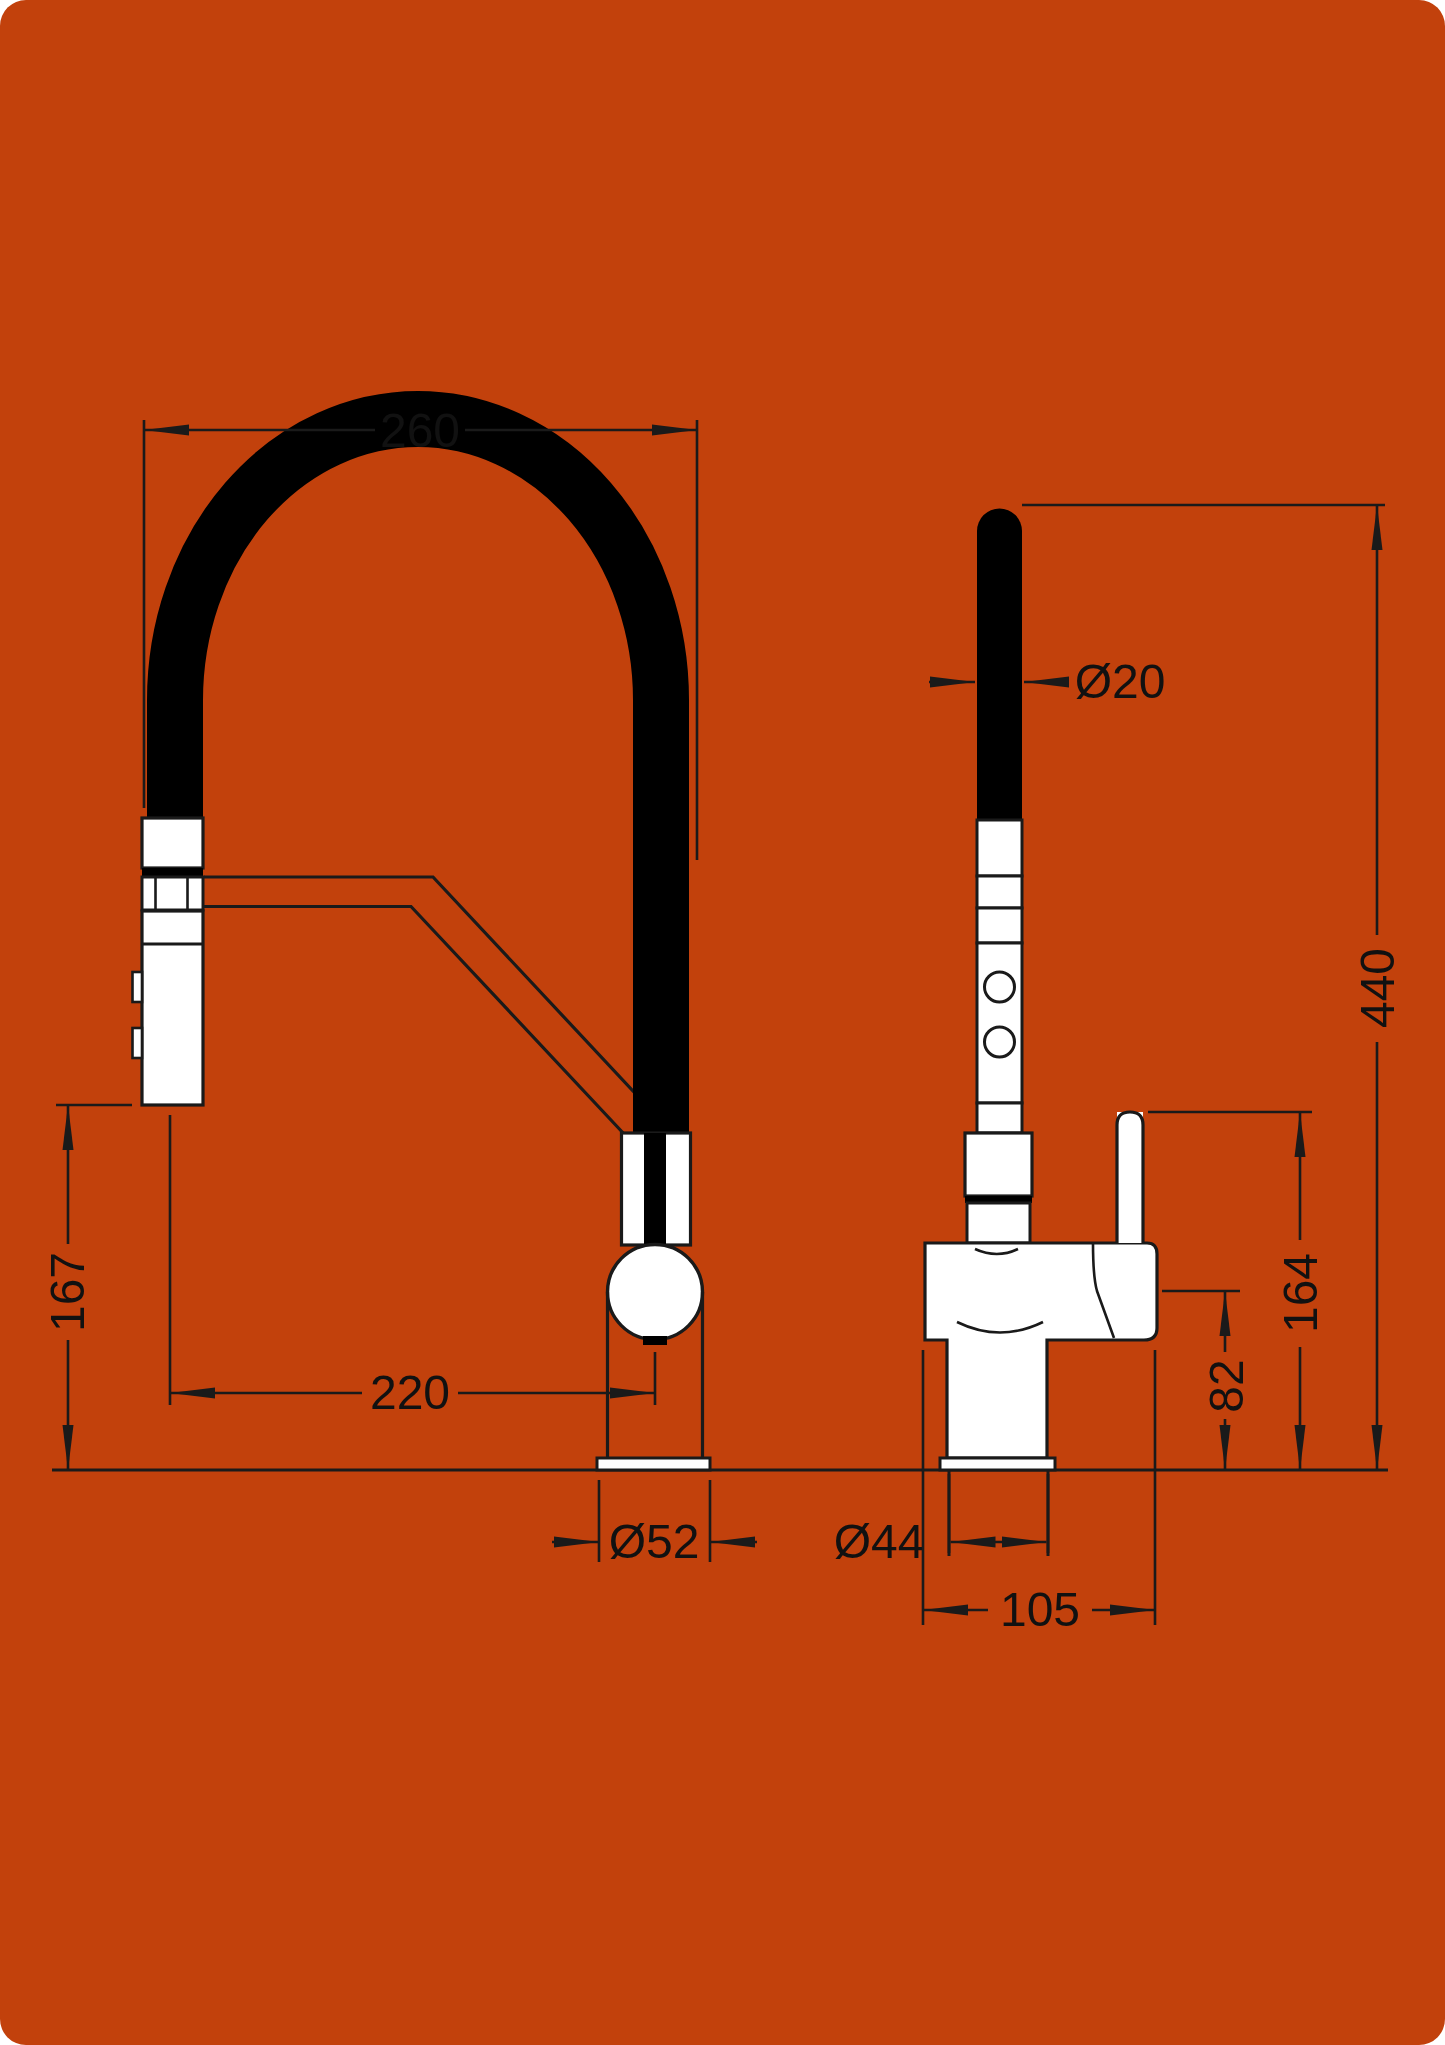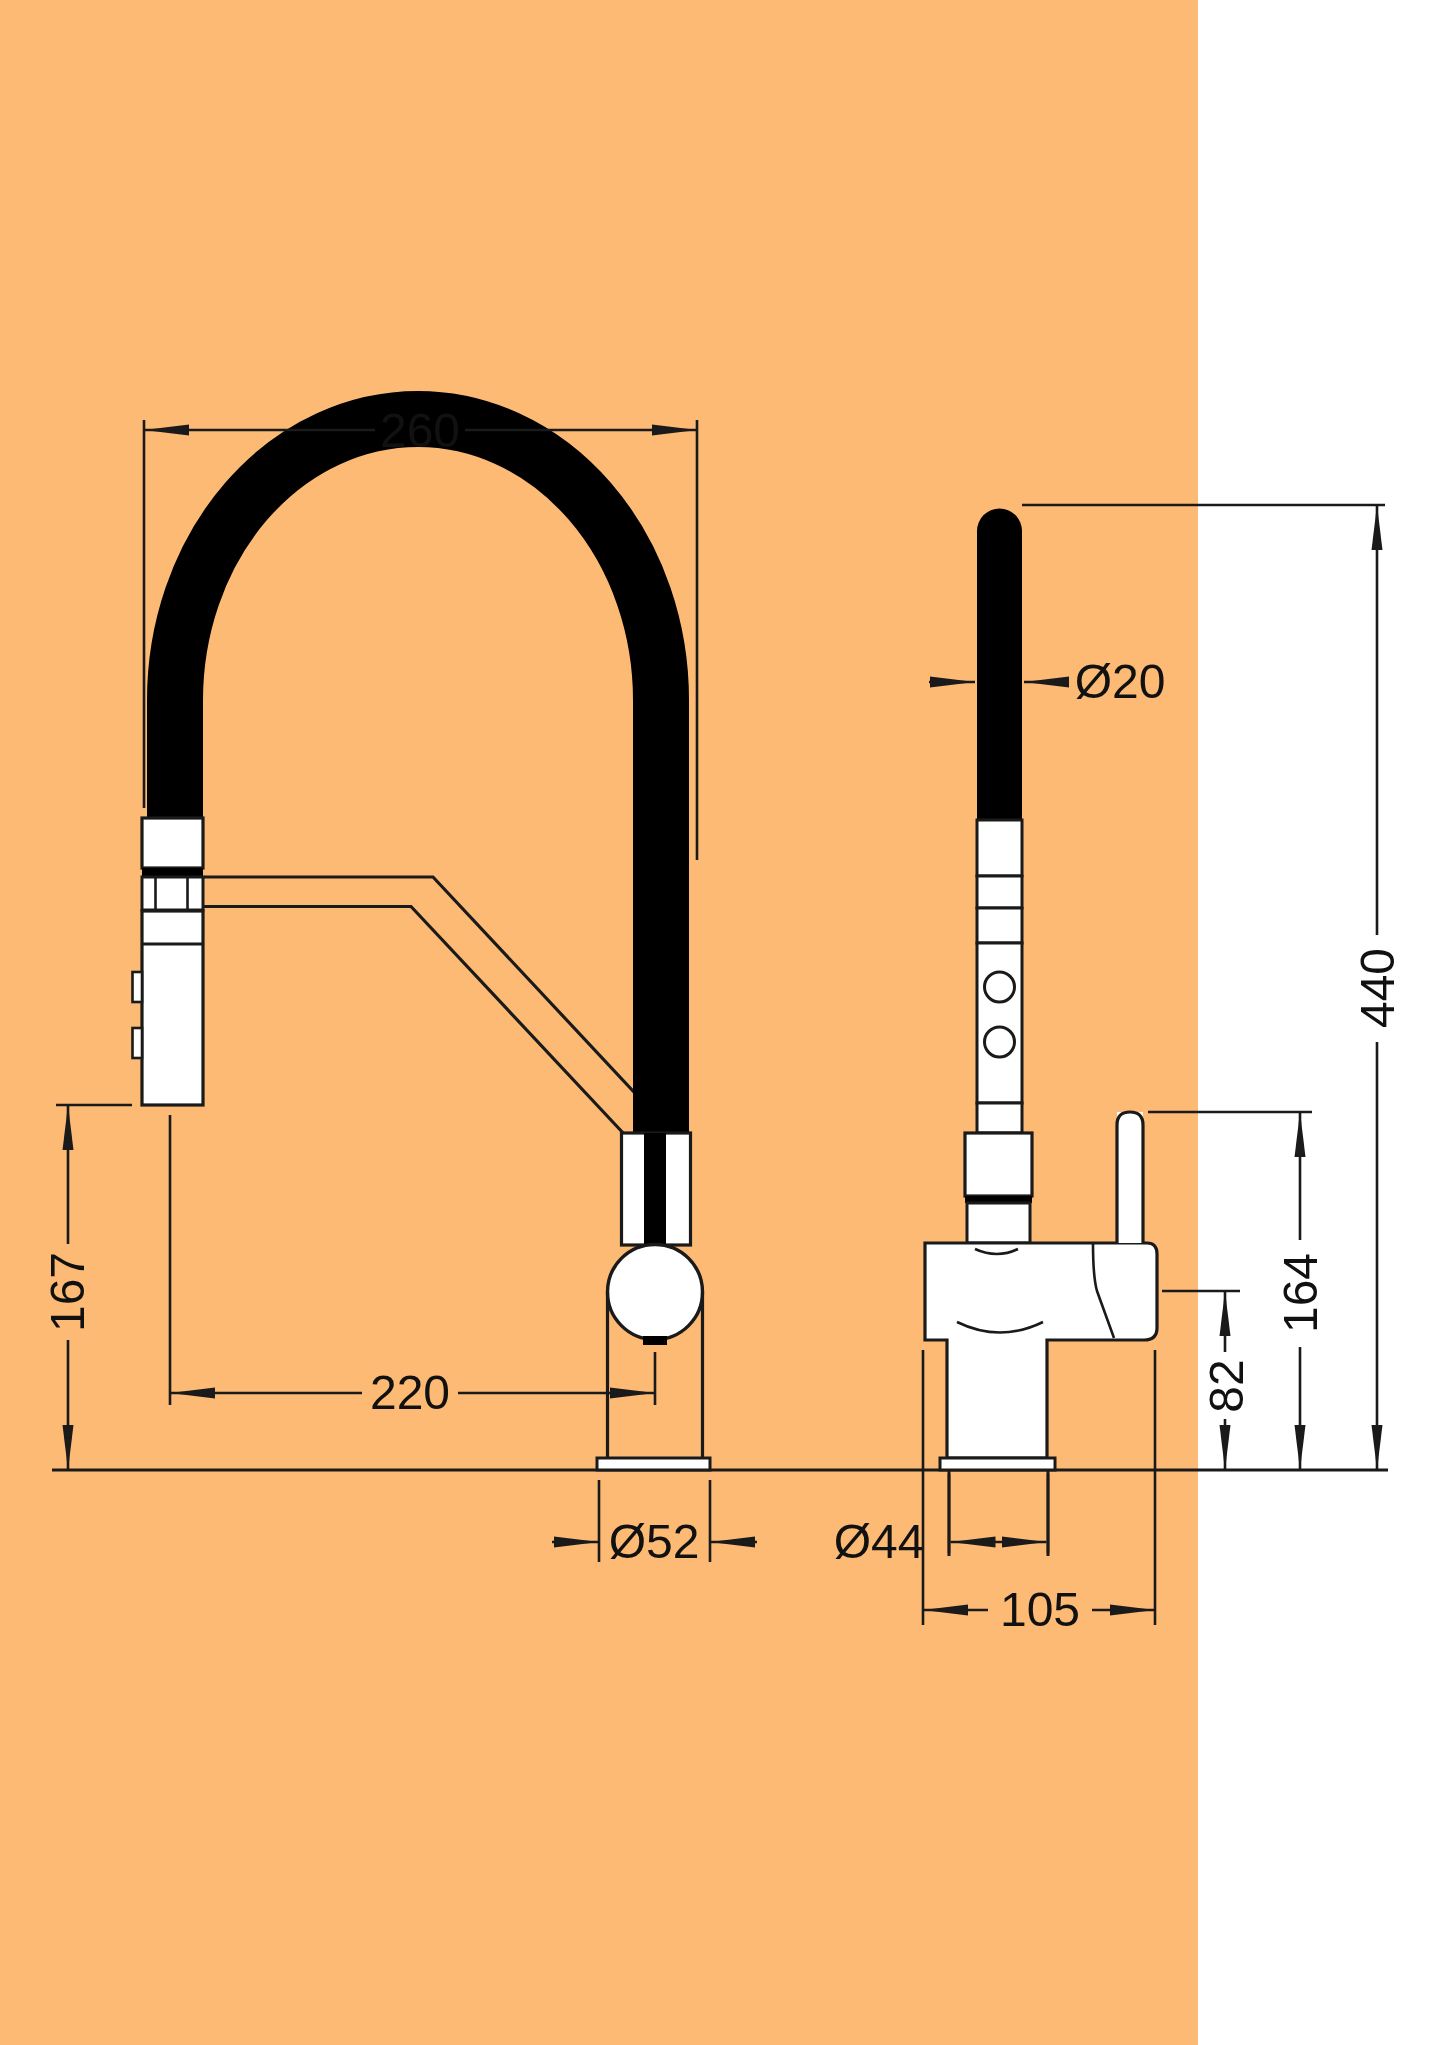--- a/index.html
+++ b/index.html
@@ -1,20 +1,21 @@
 <!DOCTYPE html>
 <html><head>
 <meta charset="utf-8">
 <style>
   html, body { margin: 0; padding: 0; background: #ffffff; }
   .sheet {
-    width: 1198px; height: 2045px;
-    background: #fdba74;
+    width: 1445px; height: 2045px;
+    background: #c2410c;
     position: relative;
     font-family: "Liberation Sans", sans-serif;
+    border-radius: 26px;
   }
   svg { display: block; }
   .dim-text {
     font-family: "Liberation Sans", sans-serif;
     font-size: 48px;
     fill: #111111;
   }
 </style>
 </head>
 <body>

